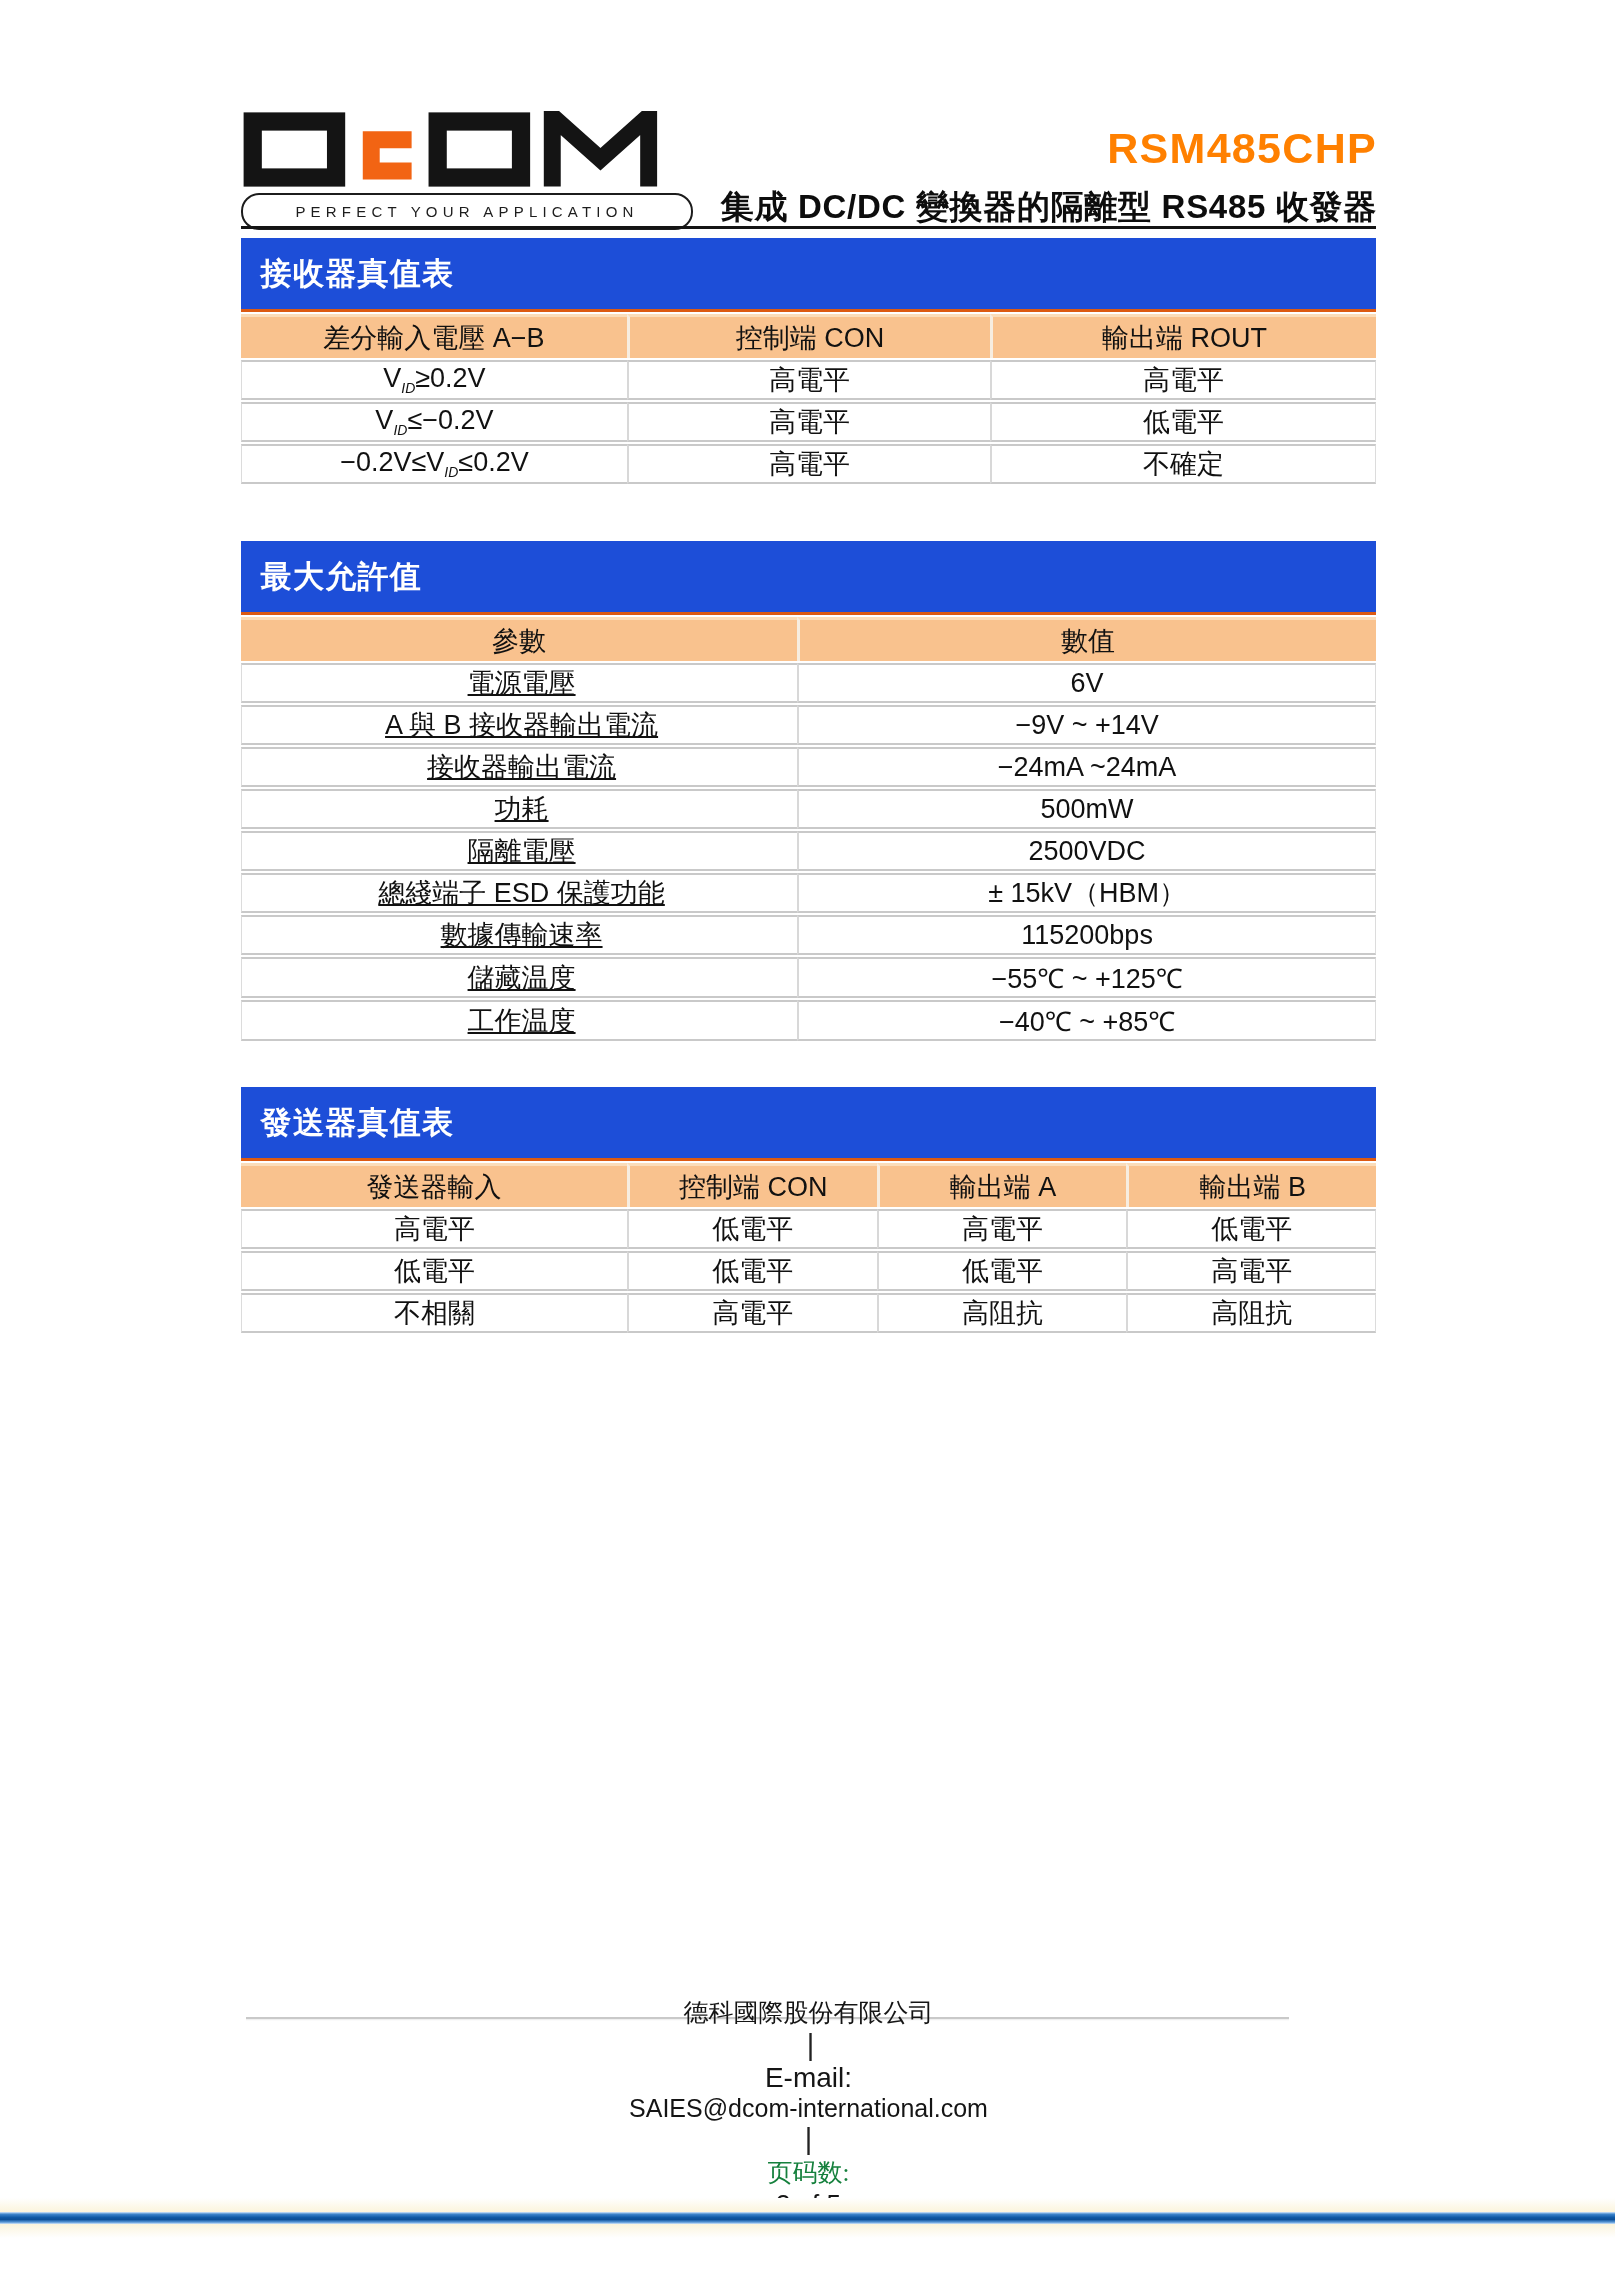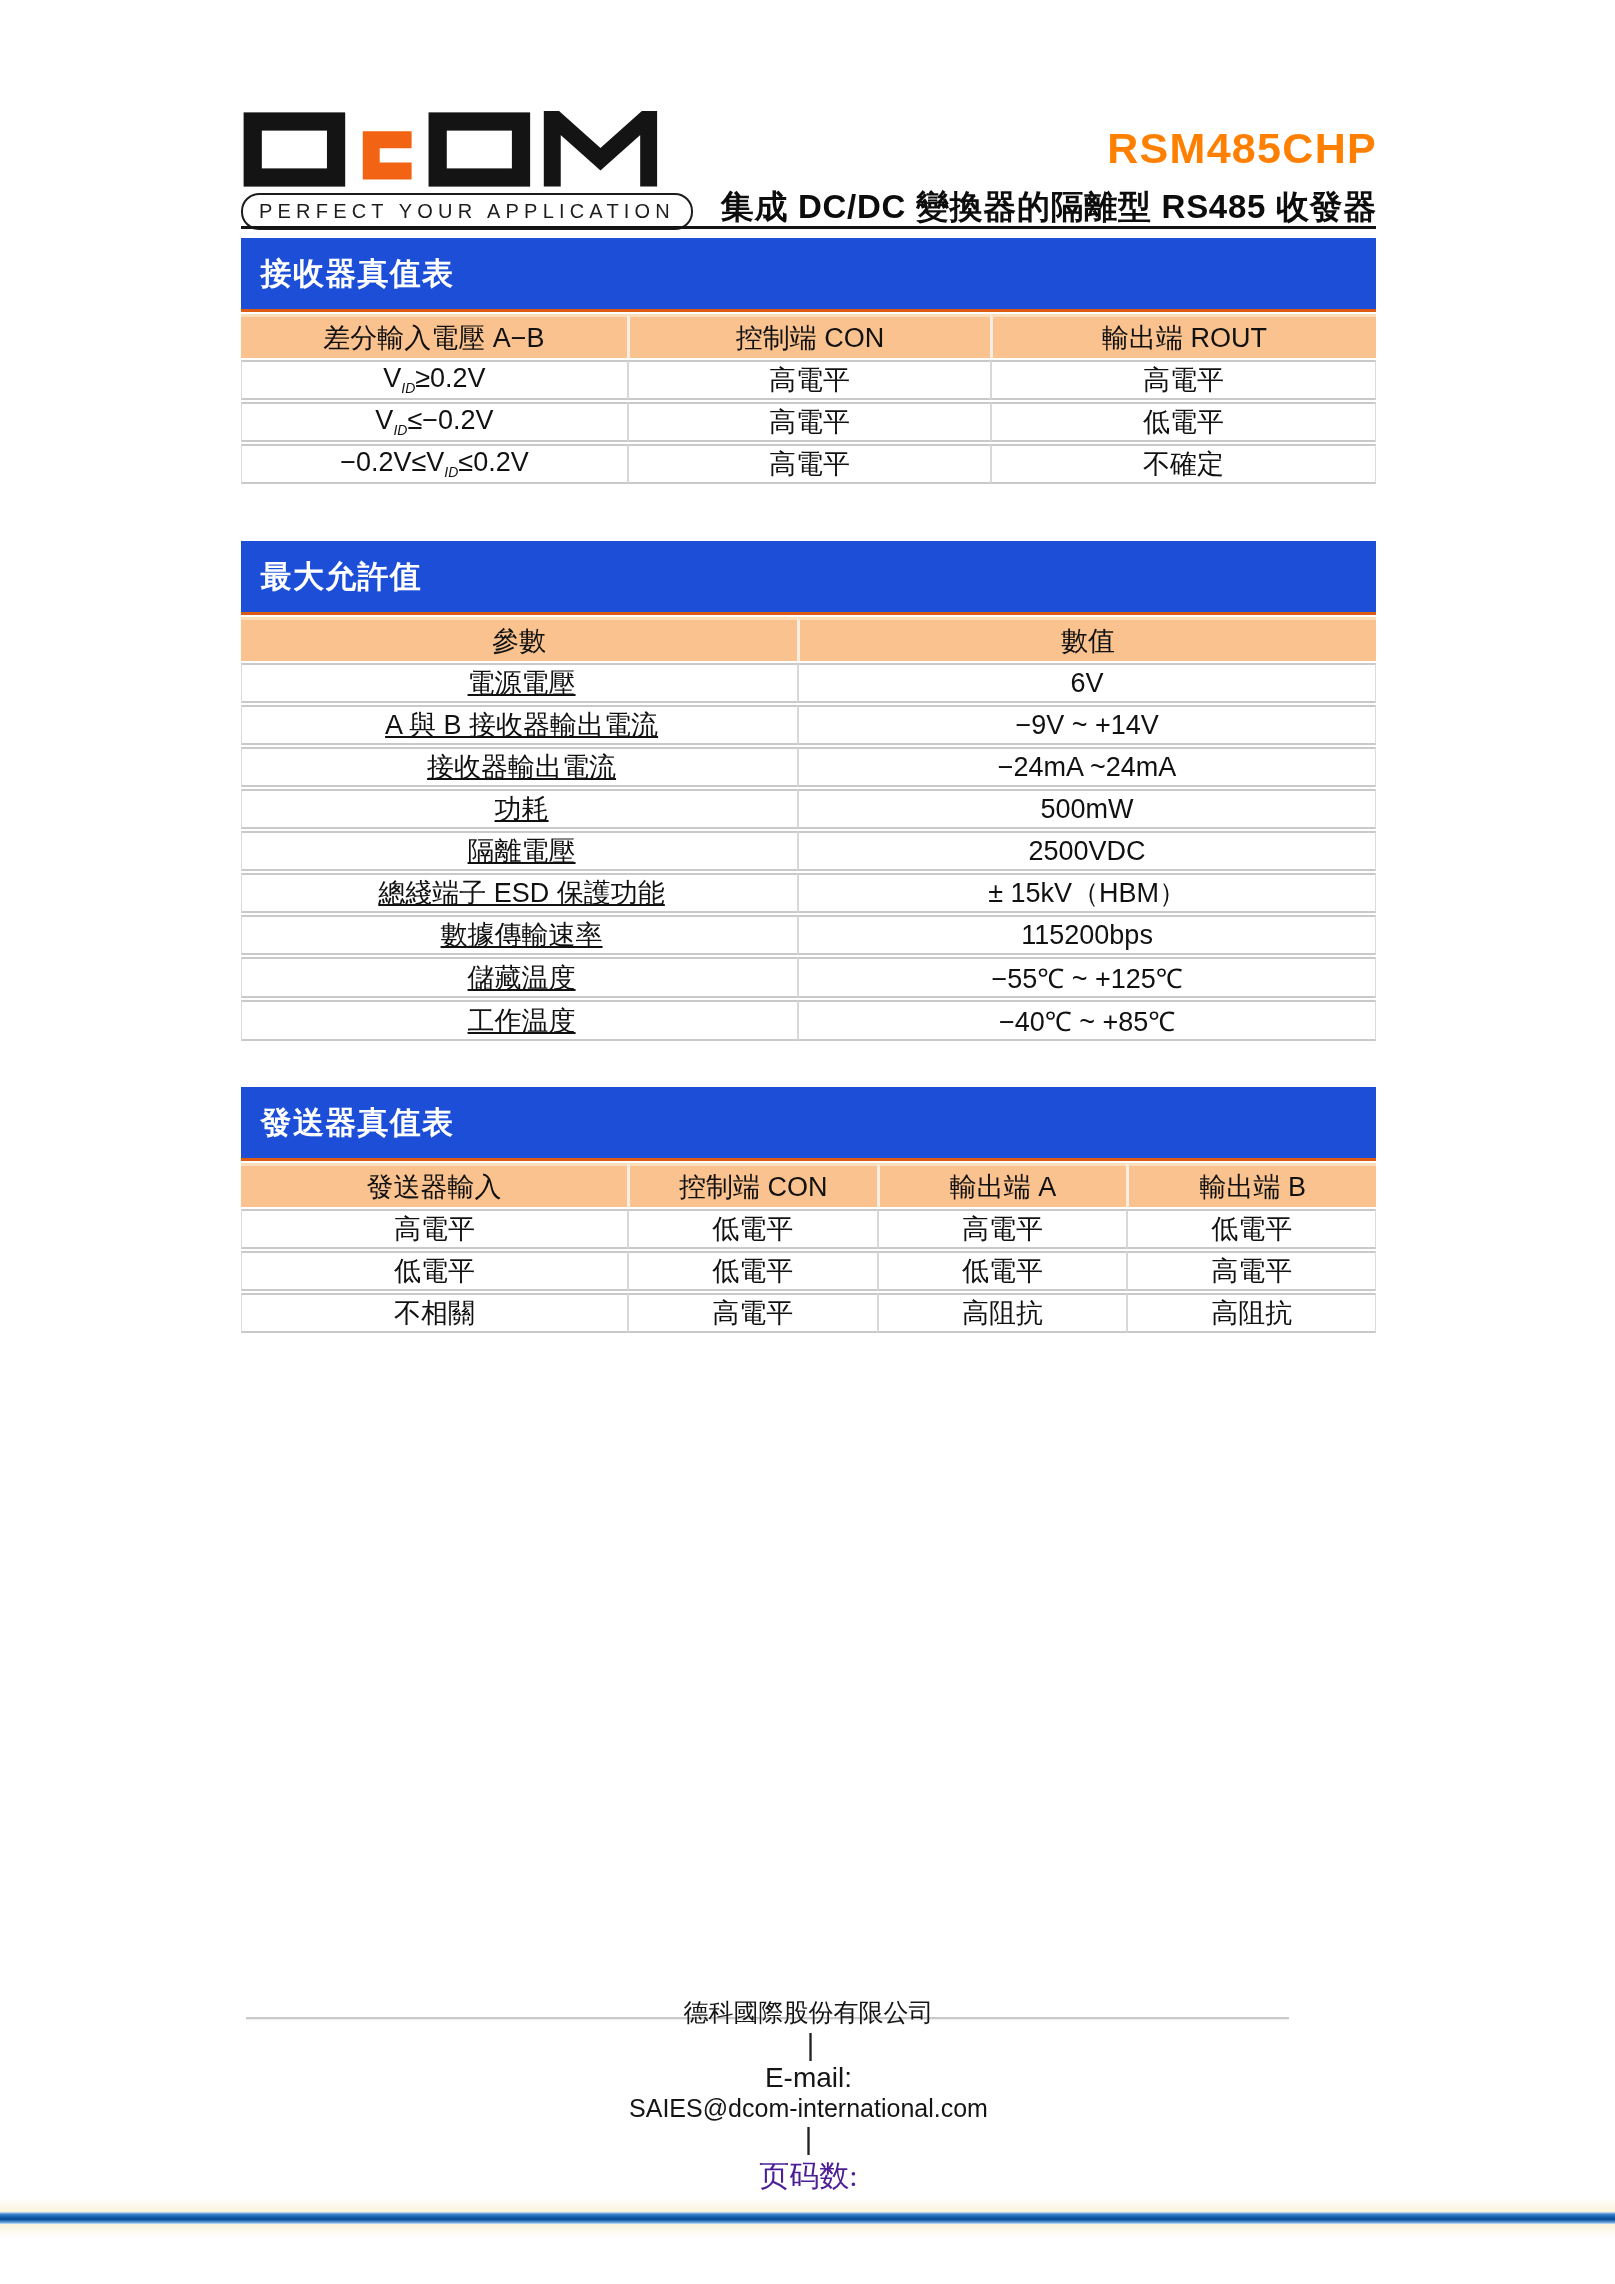--- a/index.html
+++ b/index.html
@@ -7,21 +7,21 @@
   .page {
     position:relative; width:1616px; height:2284px; background:#ffffff;
     font-family:"Liberation Sans", sans-serif; color:#141414; overflow:hidden;
   }
   
   .logo-wrap { position:absolute; left:241px; top:111px; width:452px; }
   .logo-letters { display:block; }
   .logo-tagline {
     margin-top:5.2px; width:452px; height:37px; border:2px solid #1c1c1c; border-radius:18px;
     display:flex; align-items:center; justify-content:center;
-    font-size:20px; letter-spacing:5.2px; color:#1d1d1d; white-space:nowrap;
+    font-size:15px; letter-spacing:5.2px; color:#1d1d1d; white-space:nowrap;
   }
   .product-title {
     position:absolute; right:239px; top:124px; font-size:43px; font-weight:bold;
     color:#FF8000; letter-spacing:1.3px;
   }
   .doc-subtitle {
     position:absolute; right:239px; top:185px; font-size:33px; font-weight:bold; color:#0d0d0d;
     letter-spacing:0.7px; white-space:nowrap;
   }
   .header-rule { position:absolute; left:241px; top:226px; width:1135px; height:3.3px; background:#141414; }
@@ -59,21 +59,21 @@
   }
   .footer {
     position:absolute; left:241px; top:1996px; width:1135px;
     display:flex; justify-content:center; align-items:center; white-space:nowrap;
     font-size:25px; color:#151515;flex-direction:column;
   }
   .footer .sep { font-size:29px; font-weight:300; margin:0 13px 0 17px; color:#222; }
   .footer .sep2 { font-size:29px; font-weight:300; margin:0 15.6px; color:#222; }
   .footer .email-label { font-size:28px; }
   .footer .email { font-size:25px; }
-  .footer .page-label { font-family:"Liberation Serif", serif; color:#4c1d95; font-size:30px;text-align:center; }
+  .footer .page-label { font-family:"Liberation Serif", serif; color:#15803d; font-size:25px;text-align:center; }
   .footer .page-num { font-size:26px; }
 
   
   .bottom-glow {
     position:absolute; left:0; top:2198px; width:1616px; height:40px;
     background:linear-gradient(180deg,#ffffff 0%,#FBF4DC 35%,#FBF4DC 65%,#ffffff 100%);
   }
   .blue-bar {
     position:absolute; left:0; top:14.3px; width:100%; height:11.7px;
     background:linear-gradient(180deg,#D7E9FB 0%,#3D85CC 18%,#0F5AA6 45%,#0A4E97 62%,#5B99D8 85%,#D3E6F9 100%);

